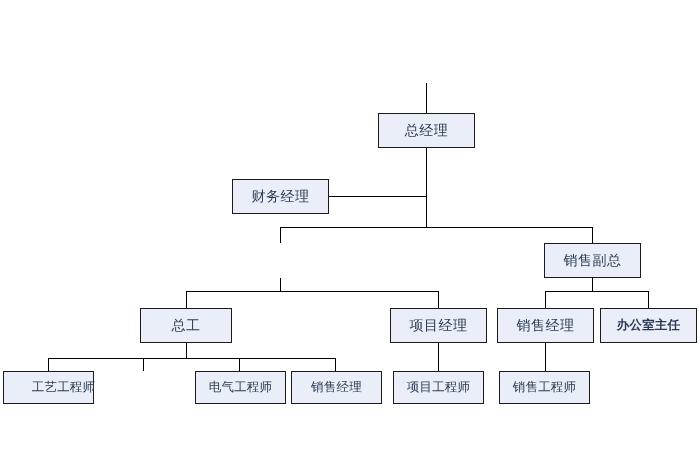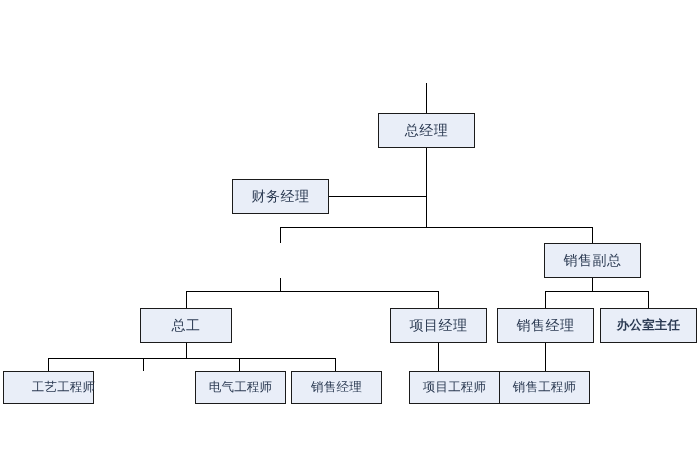--- a/index.html
+++ b/index.html
@@ -99,17 +99,17 @@
 
   <div class="node small" style="left:600px; top:308px; width:97px; height:35px;font-weight:bold;">办公室主任</div>
 
   <div class="node small" style="left:3px; top:371px; width:91px; height:33px;padding-left:30px;">工艺工程师</div>
 
 
   <div class="node small" style="left:195px; top:371px; width:91px; height:33px;text-align:right;">电气工程师</div>
 
   <div class="node small" style="left:291px; top:371px; width:91px; height:33px;">销售经理</div>
 
-  <div class="node small" style="left:393px; top:371px; width:91px; height:33px;margin-left:16px;">项目工程师</div>
+  <div class="node small" style="left:393px; top:371px; width:91px; height:33px;">项目工程师</div>
 
   <div class="node small" style="left:499px; top:371px; width:91px; height:33px;">销售工程师</div>
 
 </div>
 
 </body></html>

